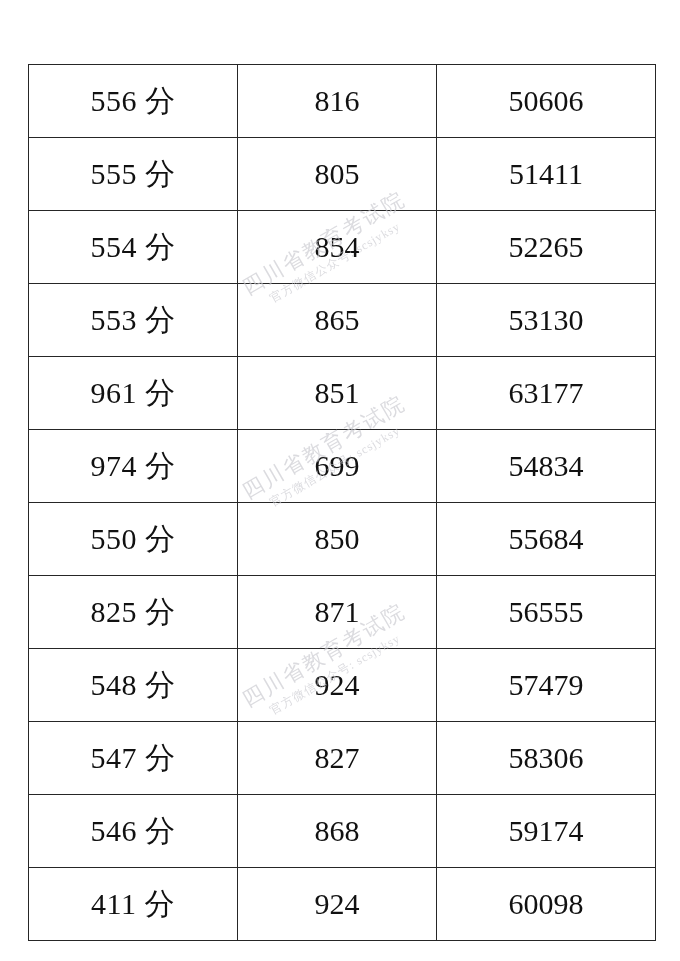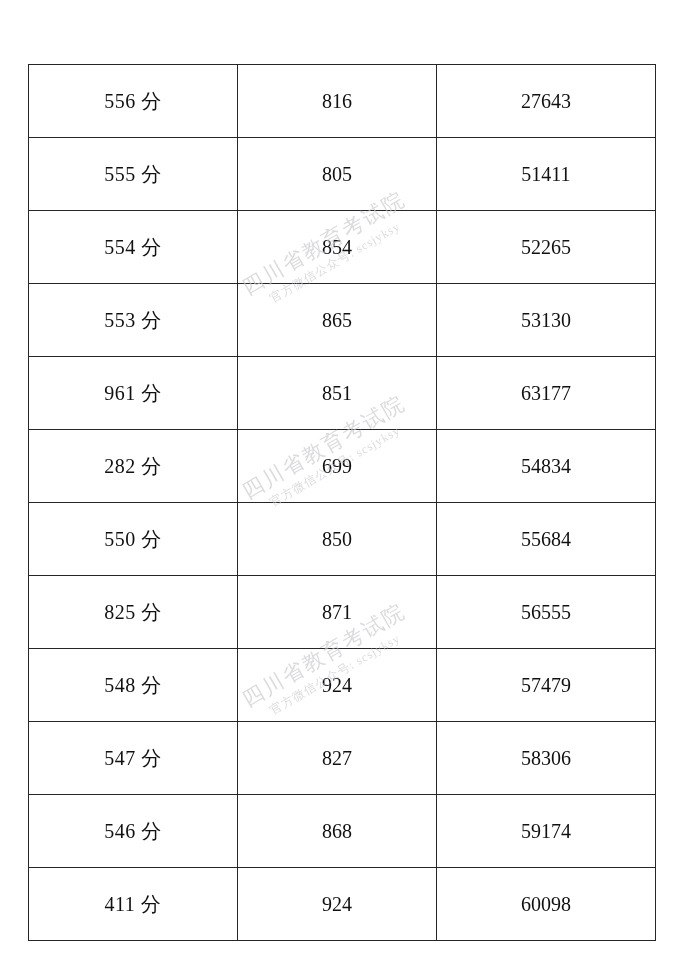--- a/index.html
+++ b/index.html
@@ -28,21 +28,21 @@
     top: 64px;
     width: 624px;
     border-collapse: collapse;
     table-layout: fixed;
   }
   .score-table td {
     border: 1px solid #262626;
     height: 72px;
     text-align: center;
     vertical-align: middle;
-    font-size: 20px;
+    font-size: 30px;
     color: #111111;
     font-family: "Liberation Serif", serif;
     font-weight: 400;
     padding: 0;
     background: transparent;
   }
   .col-score { width: 208px; }
   .col-count { width: 198px; }
   .col-rank  { width: 218px; }
 
@@ -84,21 +84,21 @@
 </head>
 <body>
 
 <div class="page">
 
   <table class="score-table">
     <tbody>
       <tr>
         <td class="col-score cell-score">556 分</td>
         <td class="col-count">816</td>
-        <td class="col-rank">27643</td>
+        <td class="col-rank">50606</td>
       </tr>
       <tr>
         <td class="col-score cell-score">555 分</td>
         <td class="col-count">805</td>
         <td class="col-rank">51411</td>
       </tr>
       <tr>
         <td class="col-score cell-score">554 分</td>
         <td class="col-count">854</td>
         <td class="col-rank">52265</td>
@@ -107,21 +107,21 @@
         <td class="col-score cell-score">553 分</td>
         <td class="col-count">865</td>
         <td class="col-rank">53130</td>
       </tr>
       <tr>
         <td class="col-score cell-score">961 分</td>
         <td class="col-count">851</td>
         <td class="col-rank">63177</td>
       </tr>
       <tr>
-        <td class="col-score cell-score">282 分</td>
+        <td class="col-score cell-score">974 分</td>
         <td class="col-count">699</td>
         <td class="col-rank">54834</td>
       </tr>
       <tr>
         <td class="col-score cell-score">550 分</td>
         <td class="col-count">850</td>
         <td class="col-rank">55684</td>
       </tr>
       <tr>
         <td class="col-score cell-score">825 分</td>

